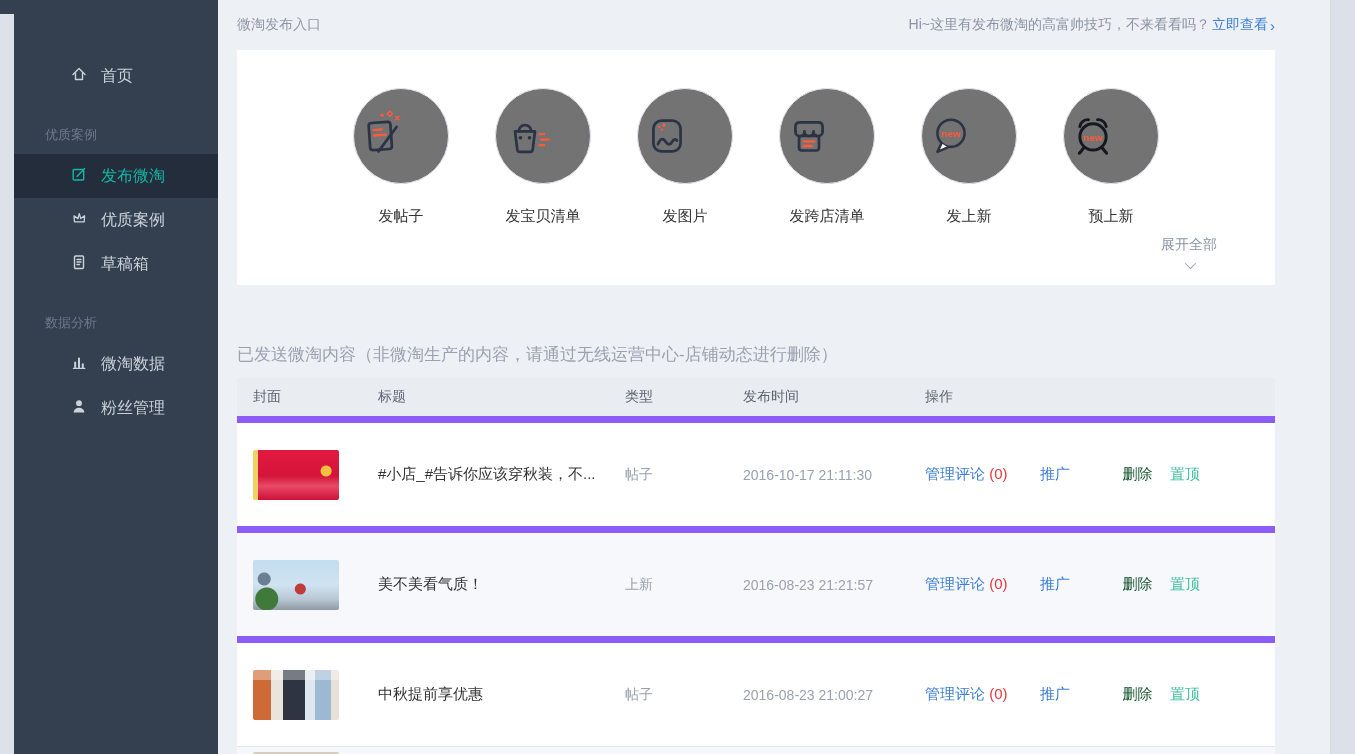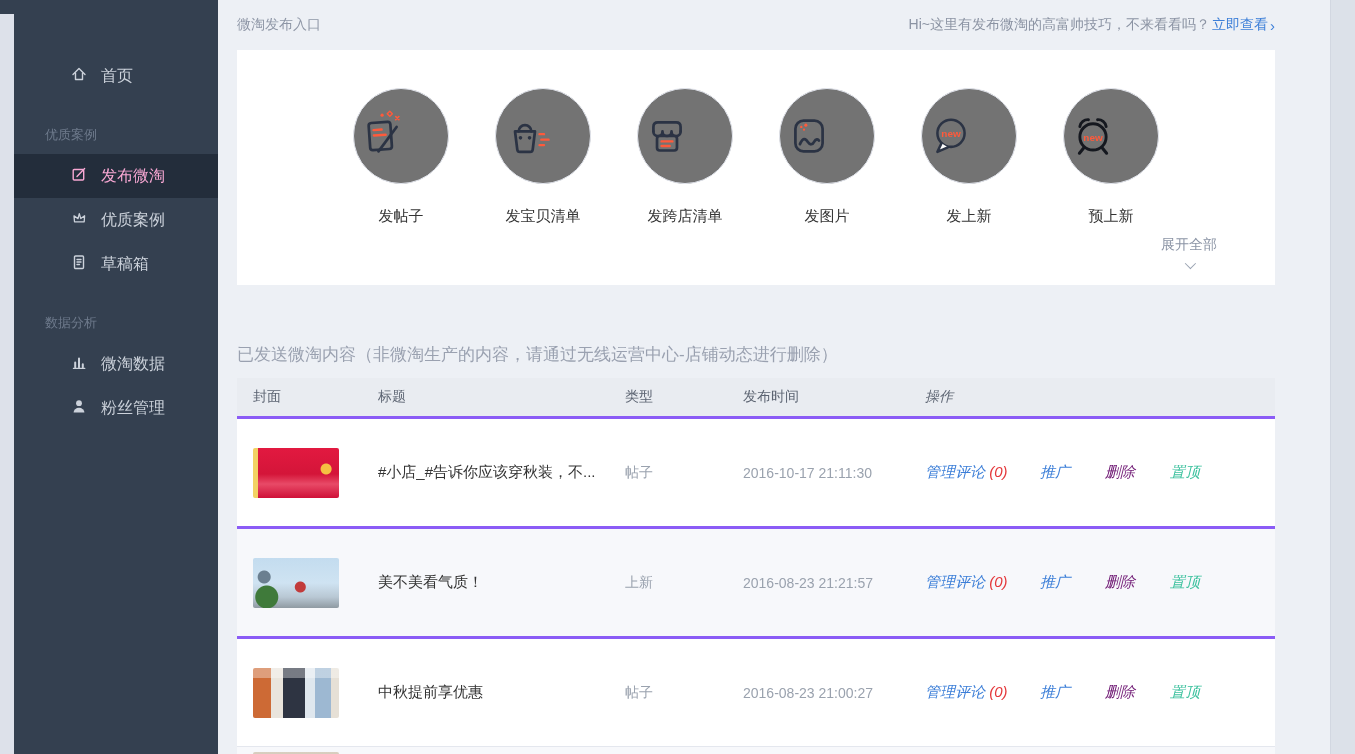--- a/index.html
+++ b/index.html
@@ -10,21 +10,21 @@
   .left-strip { position:absolute; left:0; top:0; width:14px; height:754px; background:#dde1ea; }
   .left-cap   { position:absolute; left:0; top:0; width:14px; height:14px; background:#344050; }
   .scroll-strip { position:absolute; right:0; top:0; width:25px; height:754px; background:#dce1e9; border-left:1px solid #d2d7e1; }
 
   
   .sidebar { position:absolute; left:14px; top:0; width:204px; height:754px; background:#344050; }
   .side-list { padding-top:54px; }
   .side-item { height:44px; display:flex; align-items:center; gap:13px; padding-left:56px;
                font-size:16px; color:#ccd2db; cursor:pointer; }
   .side-item svg { flex:0 0 auto; }
-  .side-item.active { background:#232d3b; color:#f9a8d4; }
+  .side-item.active { background:#232d3b; color:#14b8a6; }
   .side-section { margin-top:26px; margin-bottom:8px; height:22px; display:flex; align-items:center;
                   padding-left:31px; font-size:13px; color:#6e7a8c; }
 
   
   .main { position:absolute; left:218px; right:29px; top:0; height:754px; }
   .content { margin:0 51px 0 19px; }
 
   .topbar { height:50px; display:flex; align-items:center; justify-content:space-between; }
   .topbar-title { font-size:14px; color:#8e96a6; }
   .topbar-hint { font-size:14px; color:#8b93a3; display:flex; align-items:center; gap:2px; }
@@ -44,23 +44,23 @@
           transform:rotate(45deg) translateY(-2px); }
 
   
   .section-title { margin-top:58px; font-size:17px; color:#9aa1b0; }
   .table { margin-top:12px; background:#fff; }
   .thead { display:flex; align-items:center; height:38px; background:#e9ecf1; color:#5c6472; font-size:14px; }
   .col-cover { width:141px; padding-left:16px; }
   .col-title { width:247px; }
   .col-type  { width:118px; }
   .col-time  { width:182px; }
-  .col-actions { flex:1; display:flex; align-items:center;font-style:italic; }
-
-  .trow { display:flex; align-items:center; height:110px; background:#fff; border-top:3px solid #8b5cf6; font-size:15px; }
+  .col-actions { flex:1; display:flex; align-items:center; }
+
+  .trow { display:flex; align-items:center; height:110px; background:#fff; border-top:7px solid #8b5cf6; font-size:15px; }
   .trow.alt { background:#f7f8fb; }
   .trow .col-title { color:#333; white-space:nowrap; overflow:hidden; }
   .trow .col-type, .trow .col-time { color:#9aa2ae; font-size:14px; }
 
   .thumb { width:86px; height:50px; border-radius:2px; }
   .thumb-1 { background:
       radial-gradient(circle at 85% 42%, #f5c042 0 5px, rgba(0,0,0,0) 6px),
       linear-gradient(90deg, #f2d264 0 5px, rgba(0,0,0,0) 5px),
       linear-gradient(180deg, #e21940 0%, #d41539 52%, #e84a67 72%, #cf1038 100%);
   }
@@ -76,21 +76,21 @@
   }
   .thumb-4 { background:
       radial-gradient(circle at 45% 60%, #3a2e26 0 9px, rgba(0,0,0,0) 10px),
       linear-gradient(180deg, #d9cfc0 0%, #b8a896 60%, #6b5b4c 100%);
   }
 
   .act { cursor:pointer; font-size:15px; }
   .act-comments { width:115px; color:#3d7fd8; }
   .act-comments .cnt { color:#e4393c; }
   .act-promote { width:65px; color:#3d7fd8; }
-  .act-remove  { width:65px; color:#701a75; }
+  .act-remove  { width:65px; color:#14532d;text-align:center; }
   .act-pin     { color:#3cc19e; }
 
   .trow.partial { height:60px; align-items:flex-start; border-top:1px solid #e4e7ee; }
   .trow.partial .col-cover { padding-top:5px; }
 </style>
 </head>
 <body>
 
 <div class="left-strip"></div>
 <div class="left-cap"></div>
@@ -205,40 +205,40 @@
                 <circle cx="37" cy="34" r="2" fill="#2b3344"></circle>
               <path d="M48 30 h5 M50 36 h8 M48 42 h5" stroke="#ff5a3b" stroke-width="2.6"></path>
             </svg>
           </div>
           <div class="entry-label">发宝贝清单</div>
         </div>
 
         <div class="entry">
           <div class="entry-circle">
             <svg width="58" height="58" viewBox="0 0 64 64" fill="none" stroke-linecap="round" stroke-linejoin="round">
-              <path d="M17 27 v-5 q0 -5 5 -5 h20 q5 0 5 5 v5" stroke="#2b3344" stroke-width="3"></path>
-              <path d="M47 27 a5 5 0 0 1 -10 0 a5 5 0 0 1 -10 0 a5 5 0 0 1 -10 0" stroke="#2b3344" stroke-width="3"></path>
-              <rect x="21" y="32" width="22" height="16" rx="3" stroke="#2b3344" stroke-width="3"></rect>
-              <path d="M26 38 h12 M26 43 h9" stroke="#ff5a3b" stroke-width="2.6"></path>
-            </svg>
-          </div>
-          <div class="entry-label">发跨店清单</div>
-        </div>
-
-        <div class="entry">
-          <div class="entry-circle">
-            <svg width="58" height="58" viewBox="0 0 64 64" fill="none" stroke-linecap="round" stroke-linejoin="round">
               <rect x="17" y="15" width="30" height="34" rx="9" stroke="#2b3344" stroke-width="3"></rect>
               <path d="M22 41 c3 -7 6 -7 9 -2 c2 3 5 3 7 -1 c1.5 -3 4 -3 5 -1" stroke="#2b3344" stroke-width="3"></path>
               <circle cx="23.5" cy="22" r="1.3" fill="#ff5a3b"></circle>
                 <circle cx="28.5" cy="20" r="1.7" fill="#ff5a3b"></circle>
                 <circle cx="26.5" cy="25" r="1.2" fill="#ff5a3b"></circle>
             </svg>
           </div>
           <div class="entry-label">发图片</div>
+        </div>
+
+        <div class="entry">
+          <div class="entry-circle">
+            <svg width="58" height="58" viewBox="0 0 64 64" fill="none" stroke-linecap="round" stroke-linejoin="round">
+              <path d="M17 27 v-5 q0 -5 5 -5 h20 q5 0 5 5 v5" stroke="#2b3344" stroke-width="3"></path>
+              <path d="M47 27 a5 5 0 0 1 -10 0 a5 5 0 0 1 -10 0 a5 5 0 0 1 -10 0" stroke="#2b3344" stroke-width="3"></path>
+              <rect x="21" y="32" width="22" height="16" rx="3" stroke="#2b3344" stroke-width="3"></rect>
+              <path d="M26 38 h12 M26 43 h9" stroke="#ff5a3b" stroke-width="2.6"></path>
+            </svg>
+          </div>
+          <div class="entry-label">发跨店清单</div>
         </div>
 
         <div class="entry">
           <div class="entry-circle">
             <svg width="58" height="58" viewBox="0 0 64 64" fill="none" stroke-linecap="round" stroke-linejoin="round">
               <circle cx="32" cy="29" r="15" stroke="#2b3344" stroke-width="2.8"></circle>
               <path d="M21.5 40 l-4.5 9.5 l11.5 -5" fill="#ffffff" stroke="#2b3344" stroke-width="2.8"></path>
               <text x="32" y="33" text-anchor="middle" font-size="11" font-weight="bold" fill="#ff5a3b" stroke="none" font-family="Liberation Sans, sans-serif">new</text>
             </svg>
           </div>

